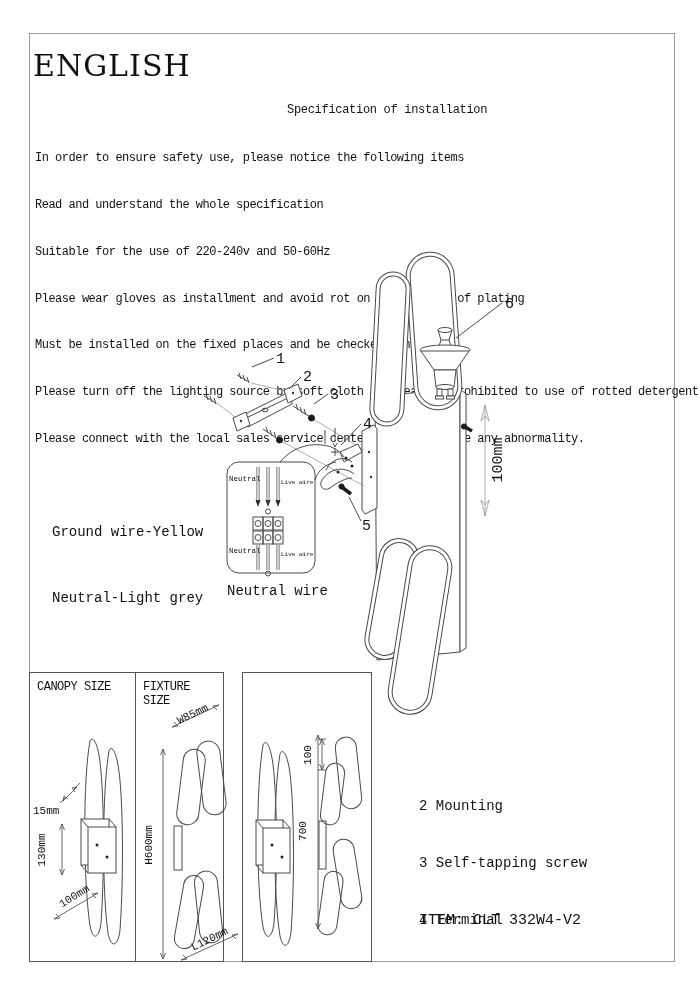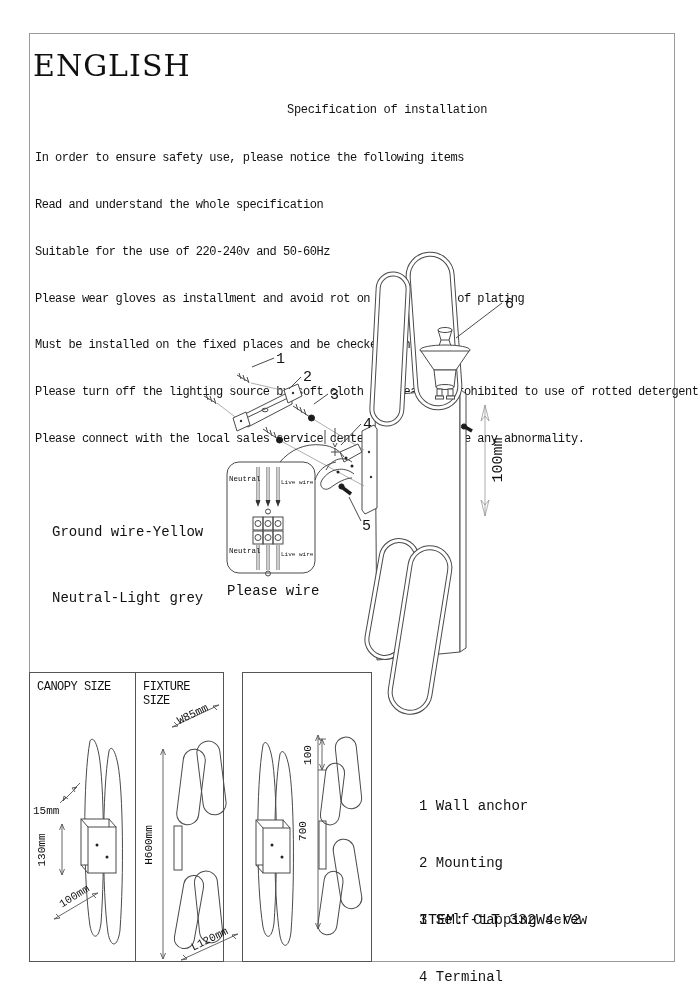--- a/index.html
+++ b/index.html
@@ -45,21 +45,21 @@
     <div>Must be installed on the fixed places and be checked annually</div>
     <div>Please turn off the lighting source by soft cloth as cleaning prohibited to use of rotted detergent.</div>
     <div>Please connect with the local sales service center when there are any abnormality.</div>
   </div>
 
   <div class="abs" id="wire-colors">
     <div>Ground wire-Yellow</div>
     <div>Neutral-Light grey</div>
   </div>
 
-  <div class="abs" id="ground-wire-caption">Please wire</div>
+  <div class="abs" id="ground-wire-caption">Neutral wire</div>
 
   <svg class="abs" style="left:29px;top:240px;" width="646" height="492" viewBox="29 240 646 492">
 
     <g>
       <path class="lnw" d="M375,396 L460,389 L460,652 L377,660 Z"></path>
       <path class="lnw" d="M460,389 L466,394 L466,648 L460,652 Z"></path>
     </g>
 
     <g>
       <path class="lnw" d="M362,431 L374,425 L377,429 L377,508 L365,514 L362,510 Z"></path>
@@ -296,21 +296,20 @@
         <g transform="rotate(8 87 230)">
             <rect class="ln" x="78" y="198" width="19" height="64" rx="9.5"></rect>
           </g>
       </g>
       <text x="68" y="82" font-size="11" text-anchor="middle" transform="rotate(-90 68 82)">100</text>
       <text x="63" y="158" font-size="11" text-anchor="middle" transform="rotate(-90 63 158)">700</text>
     </svg>
   </div>
 
   <div class="abs" id="parts-list">
-    <div>1 Wall anchor</div>
     <div>2 Mounting</div>
     <div>3 Self-tapping screw</div>
     <div>4 Terminal</div>
     
     
   </div>
 
   <div class="abs" id="item-code">ITEM: CLT 332W4-V2</div>
 
 </div>

